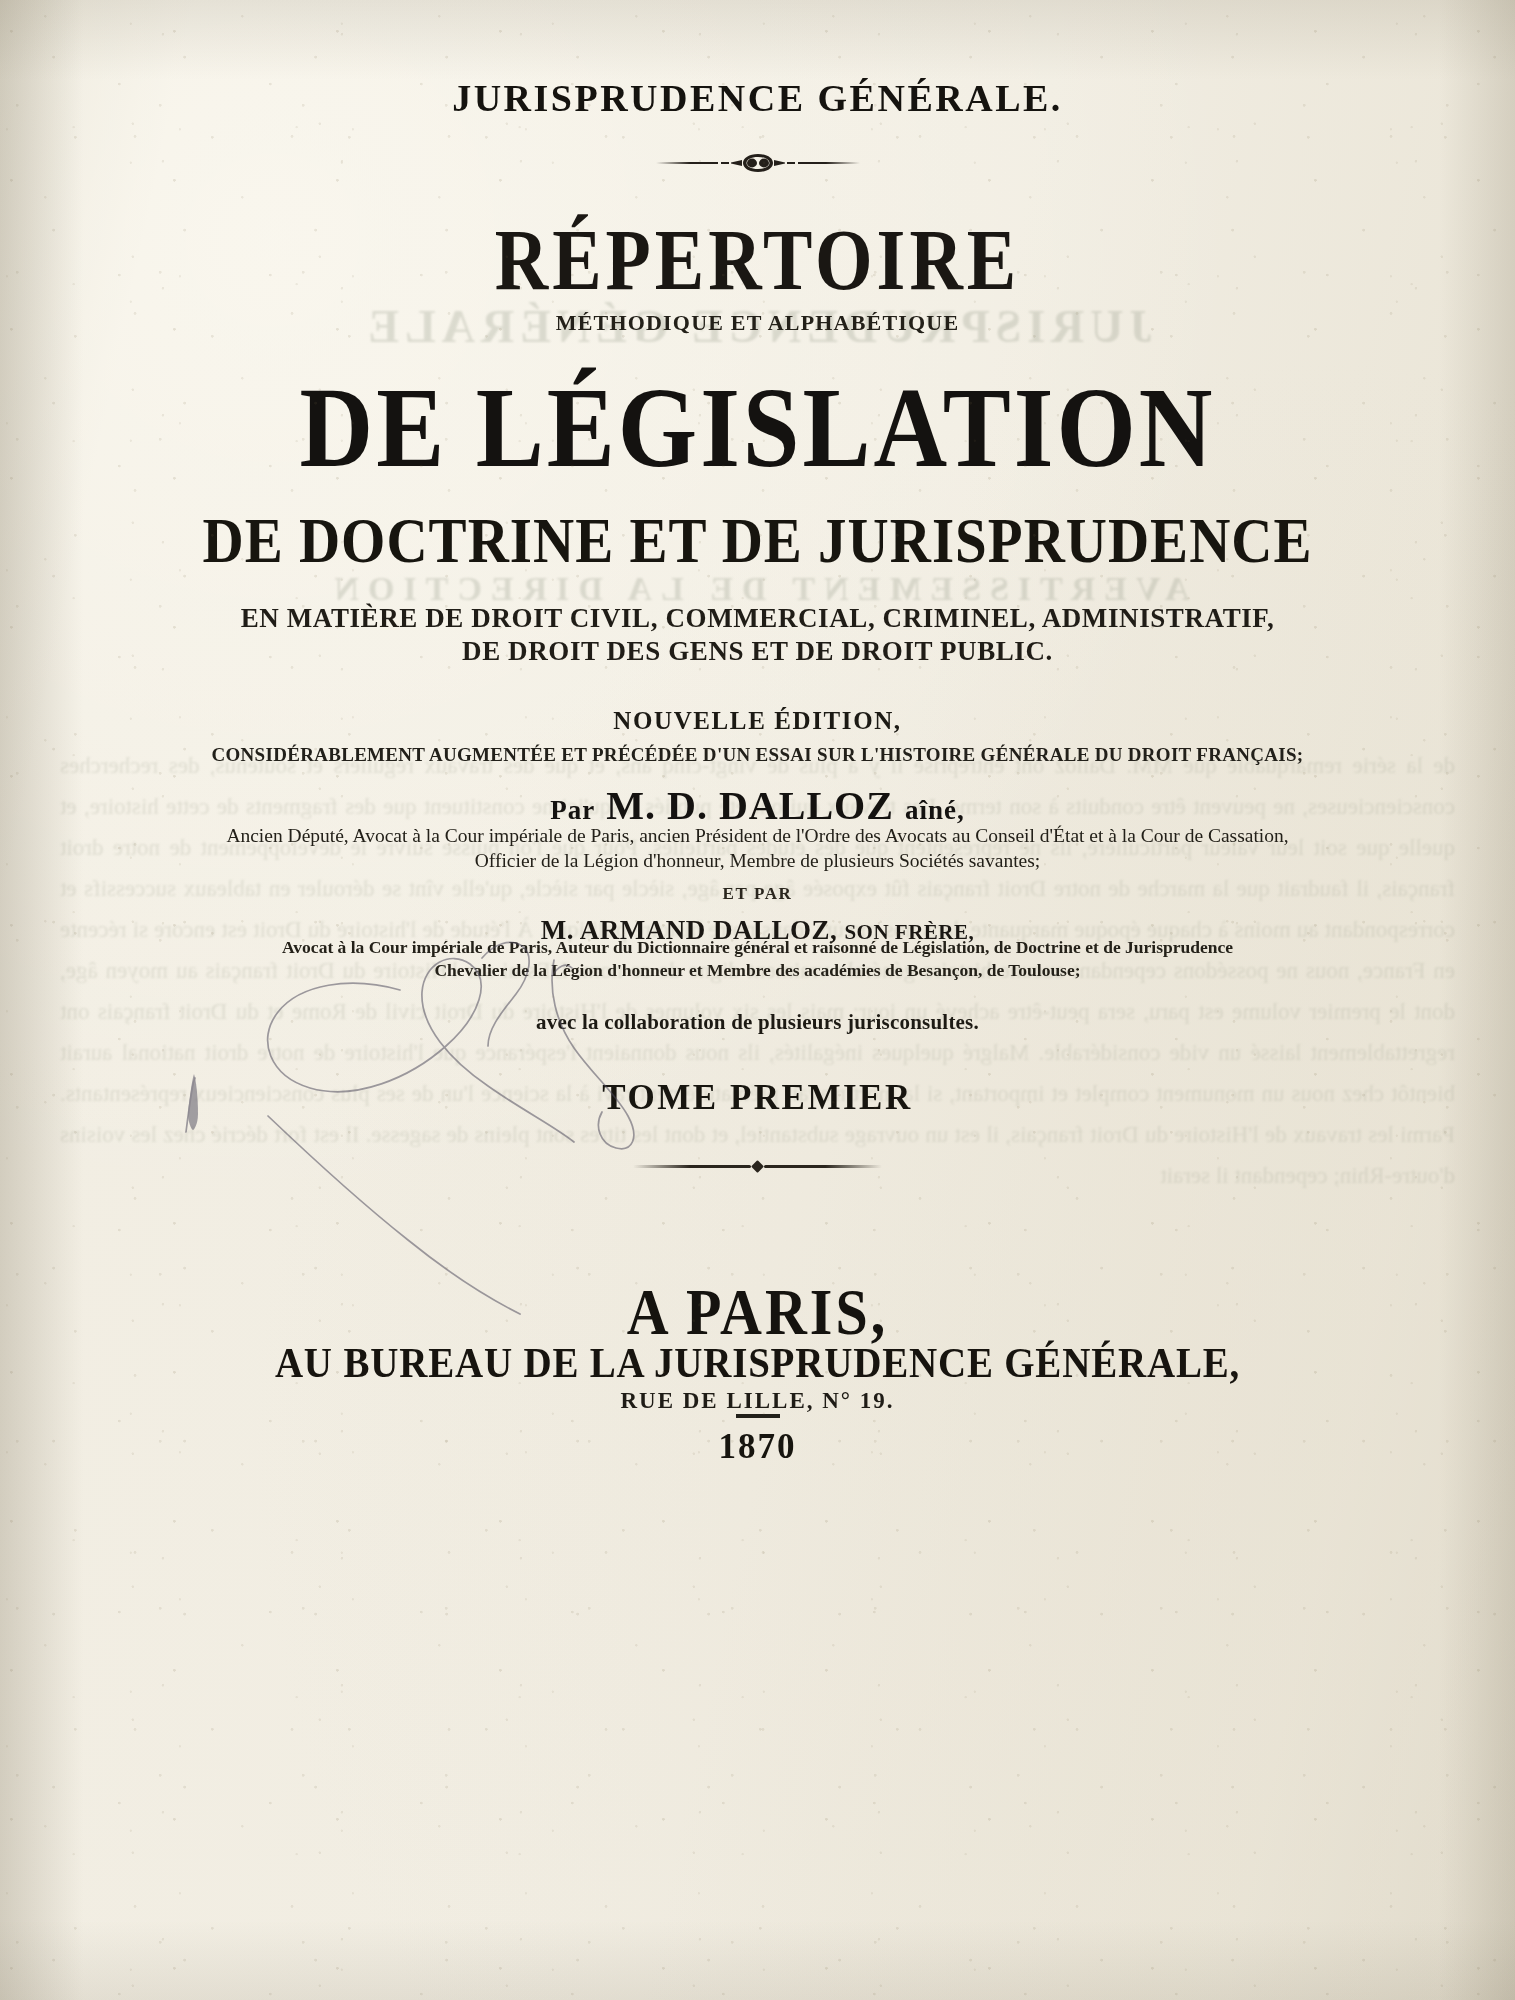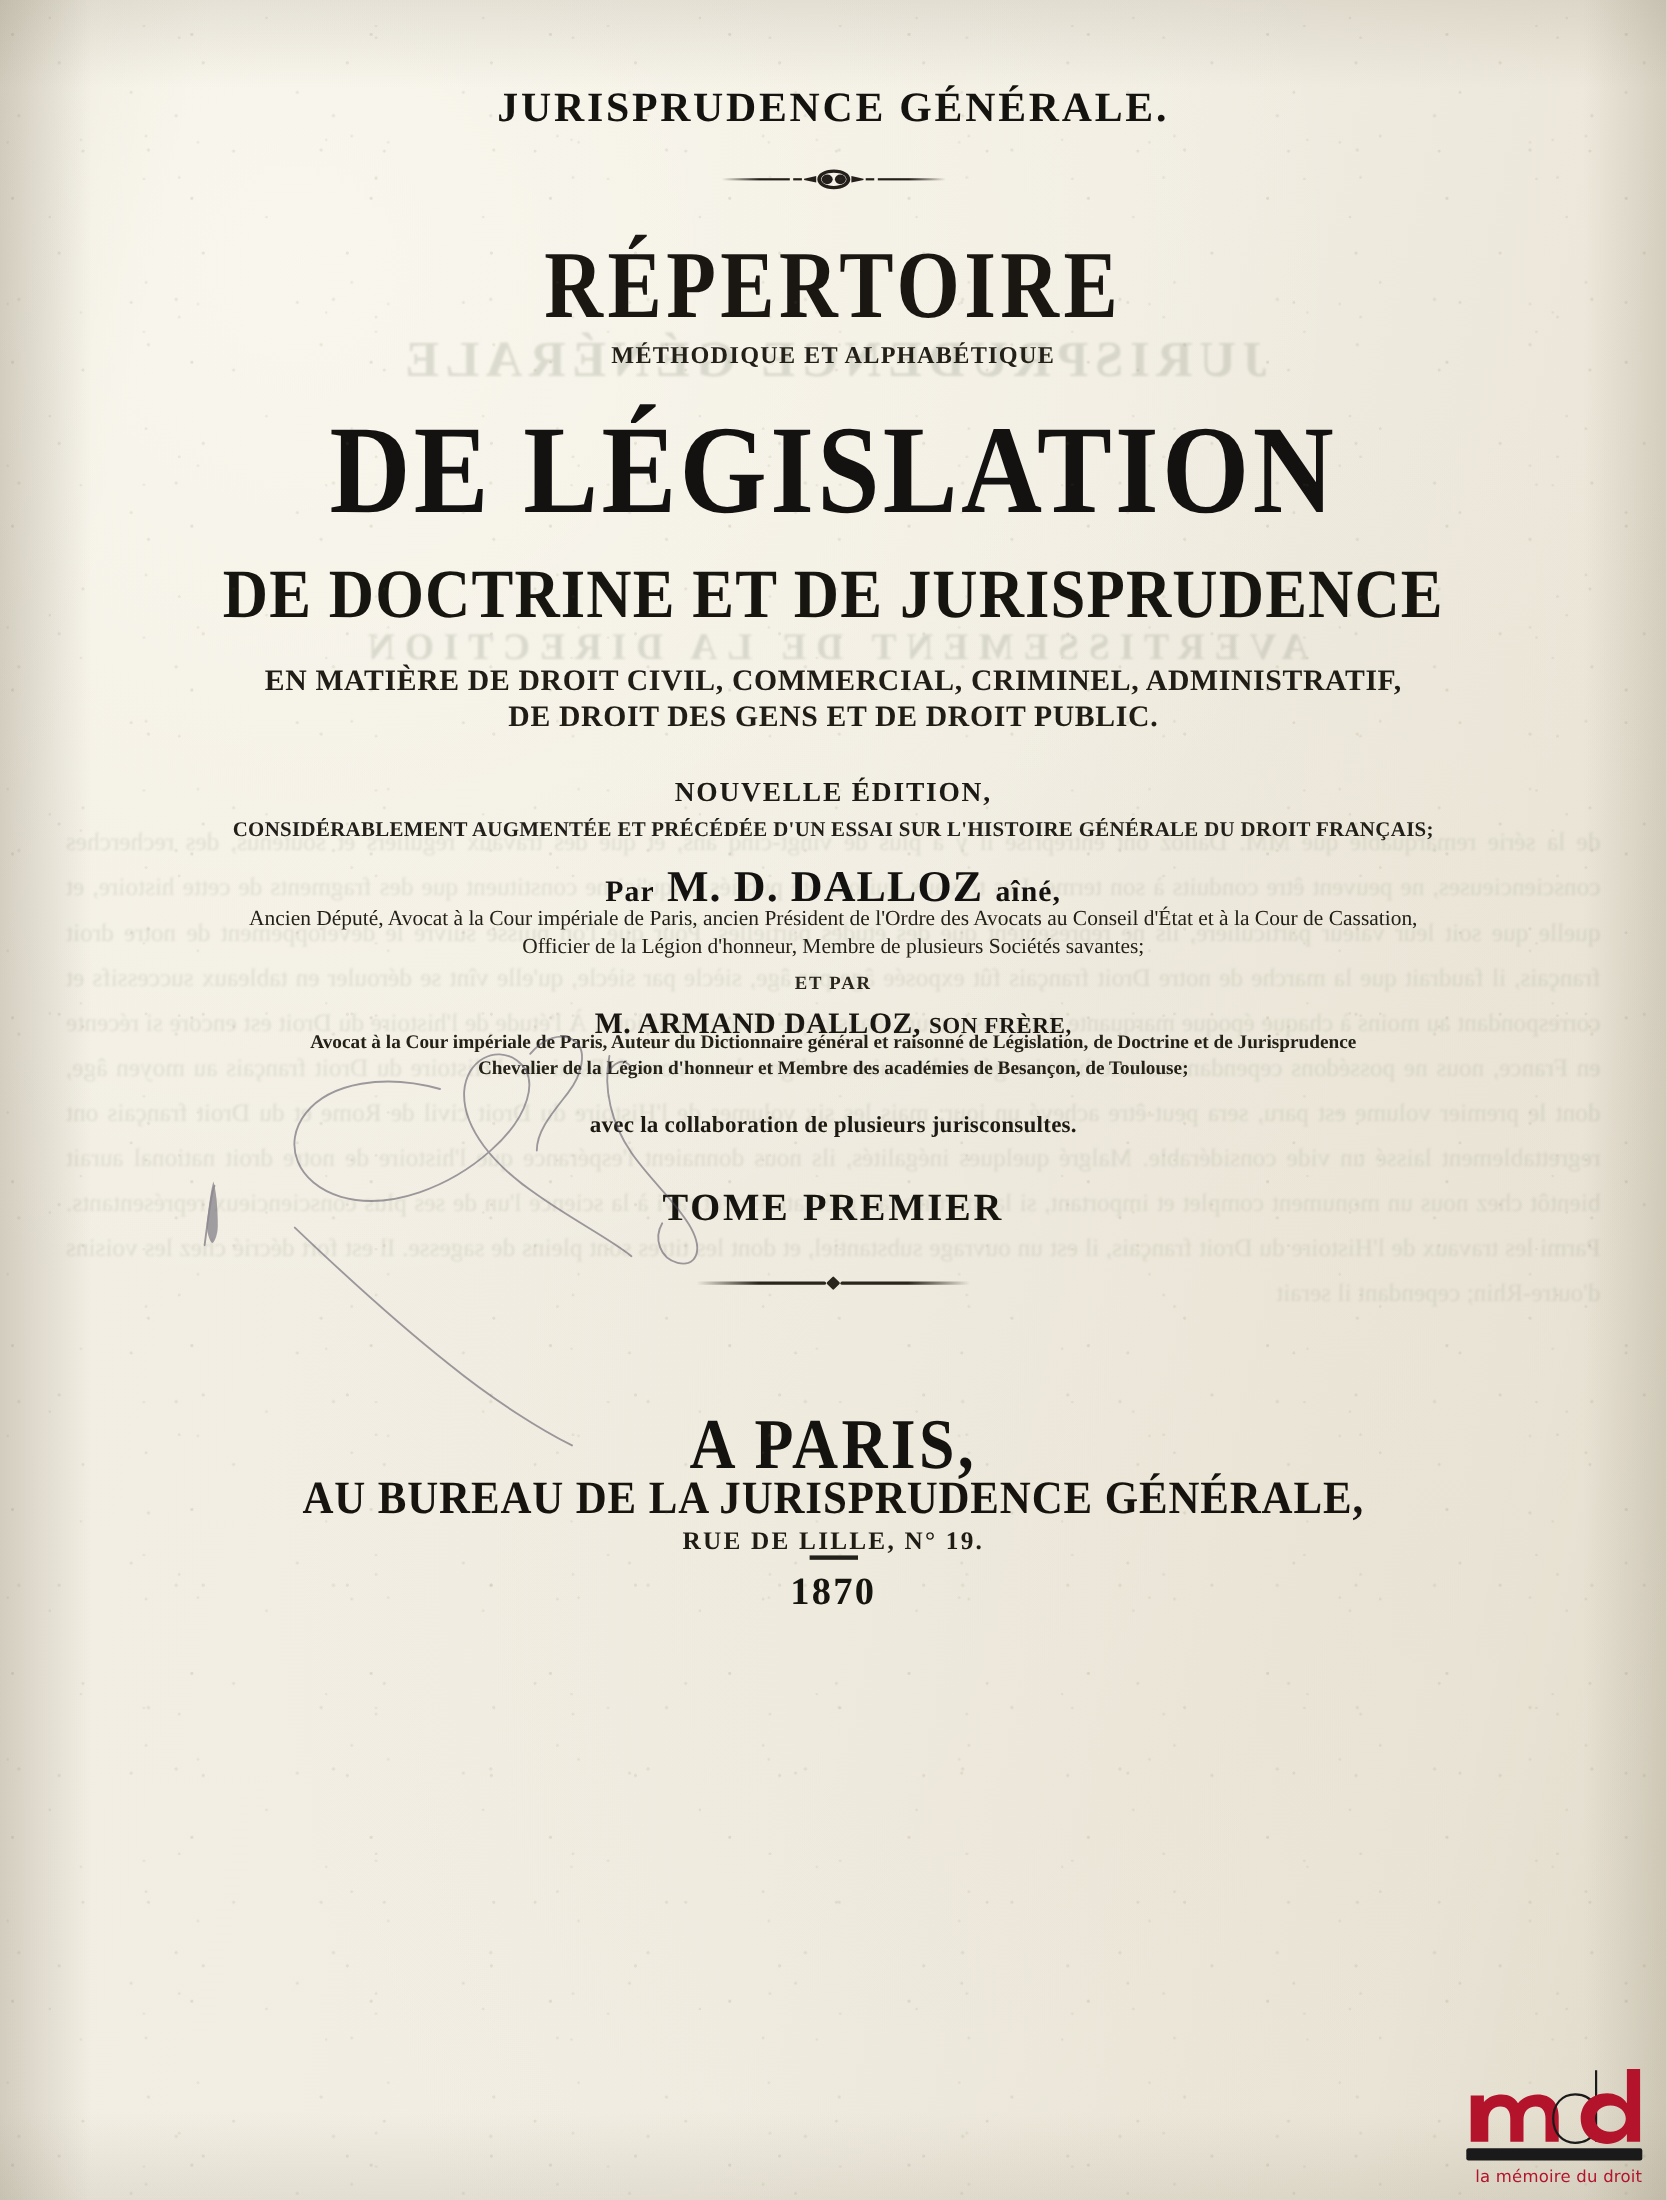--- a/index.html
+++ b/index.html
@@ -452,41 +452,14 @@
       <path d="M36 252 C38 236 40 222 42 210 C43 204 44 200 45 198"></path>
     </g>
     <g fill="#4e4a5c" opacity=".8">
       <path d="M38 232 C40 214 42 200 44 194 C46 200 48 216 48 234 C48 244 44 250 43 250 C42 250 38 244 38 232 Z"></path>
     </g>
   </svg>
 
   <div class="grain"></div>
   <div class="vignette"></div>
 
-  <div class="logo">
-    <div class="marks">
-      <svg width="160" height="68" viewBox="0 0 160 68">
-
-        <g fill="#b3132b">
-          <path d="M4 66 L4 24 L16 24 L16 30 C20 25 26 23 32 23 C39 23 44 26 47 31
-                   C51 26 58 23 65 23 C77 23 84 31 84 43 L84 66 L72 66 L72 45
-                   C72 38 69 34 63 34 C56 34 52 39 52 46 L52 66 L40 66 L40 45
-                   C40 38 37 34 31 34 C24 34 20 39 20 46 L20 66 Z"></path>
-        </g>
-
-        <g fill="none" stroke="#1a1a1a" stroke-width="2">
-          <path d="M118 1 L118 66 M118 34 C114 27 107 23 99 23
-                   C87 23 79 32 79 45 C79 58 87 67 99 67 C107 67 114 63 118 56"></path>
-        </g>
-
-        <g fill="#b3132b">
-          <path d="M146 0 L158 0 L158 66 L146 66 L146 59 C142 65 135 68 128 68
-                   C114 68 104 58 104 45 C104 32 114 22 128 22 C135 22 142 25 146 31 Z
-                   M131 33 C123 33 117 38 117 45 C117 52 123 57 131 57 C139 57 145 52 145 45
-                   C145 38 139 33 131 33 Z"></path>
-        </g>
-      </svg>
-    </div>
-    <div class="bar"></div>
-    <div class="tagline">la mémoire du droit</div>
-  </div>
 
 </div>
 
 </body></html>

